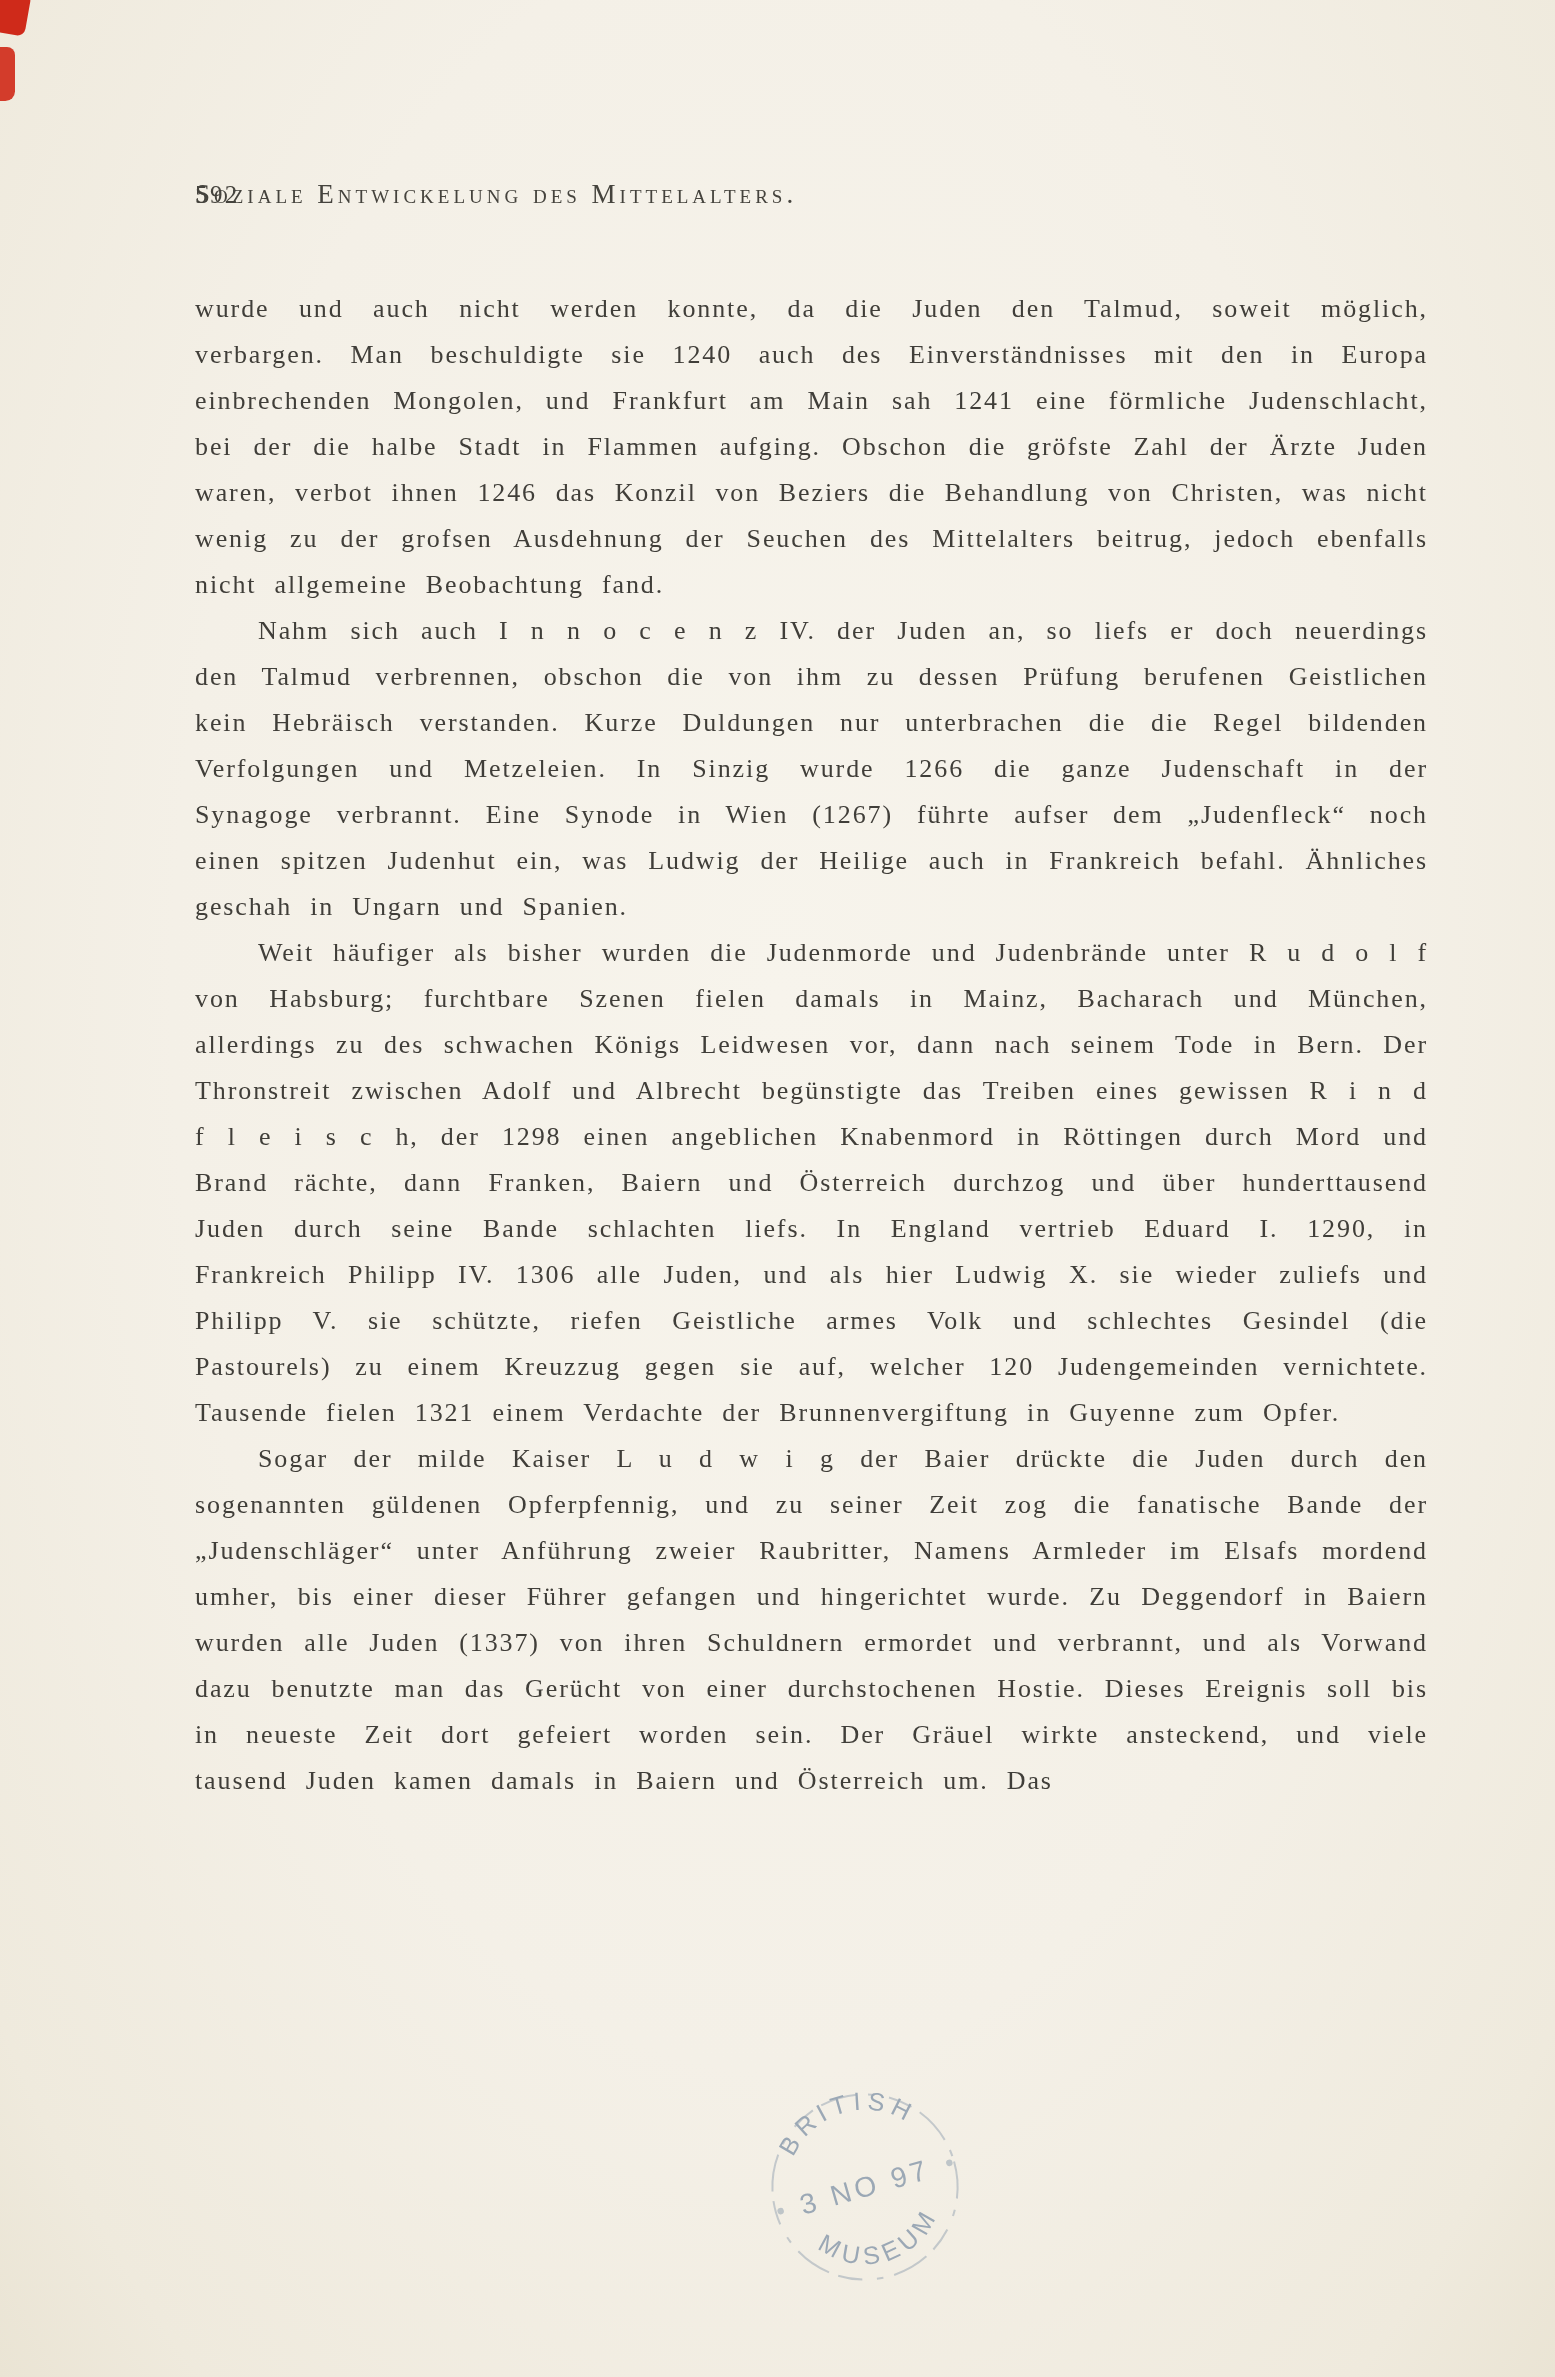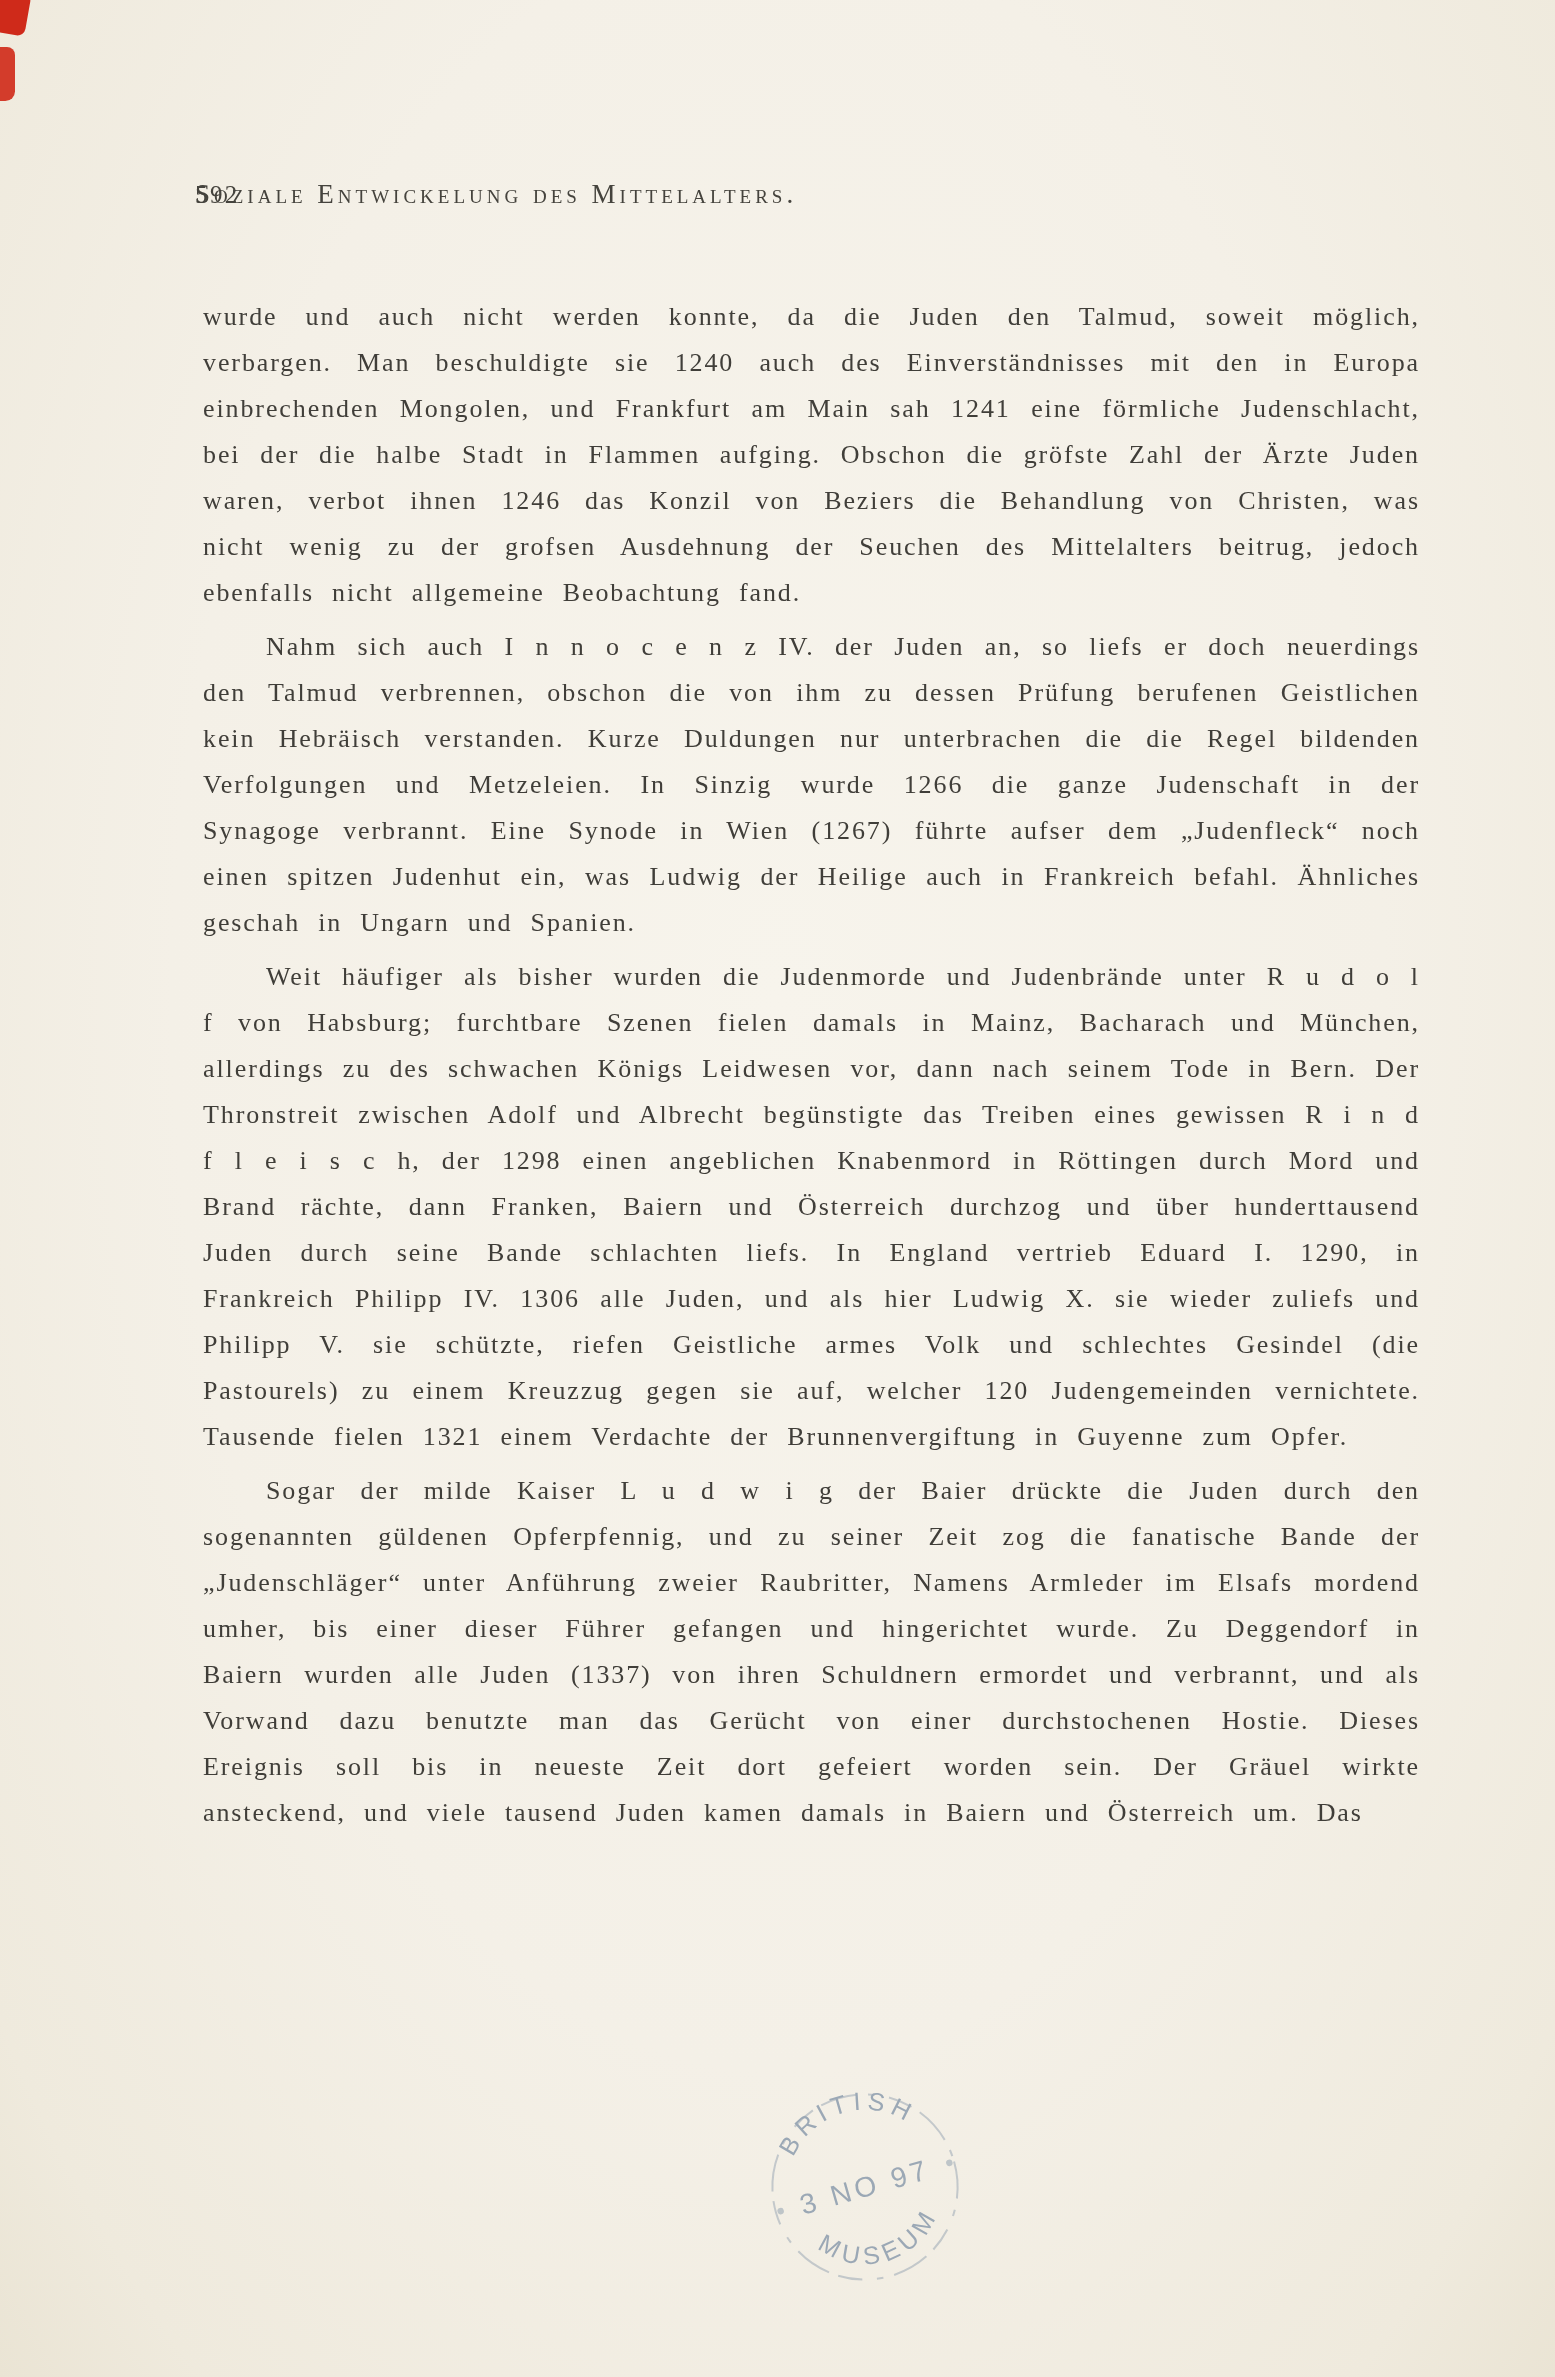--- a/index.html
+++ b/index.html
@@ -64,21 +64,21 @@
     left: 195px;
     width: 1233px;
     text-align: justify;
     font-size: 26px;
     line-height: 46px;
     letter-spacing: 1.9px;
     word-spacing: 9.7px;
     color: #403e39;
   }
   .text-block p {
-    margin: 8px;
+    margin: 0;
     padding: 0;
   }
   .text-block p.indent {
     text-indent: 63px;
   }
   .stamp {
     position: absolute;
     left: 761px;
     top: 2083px;
     width: 208px;

